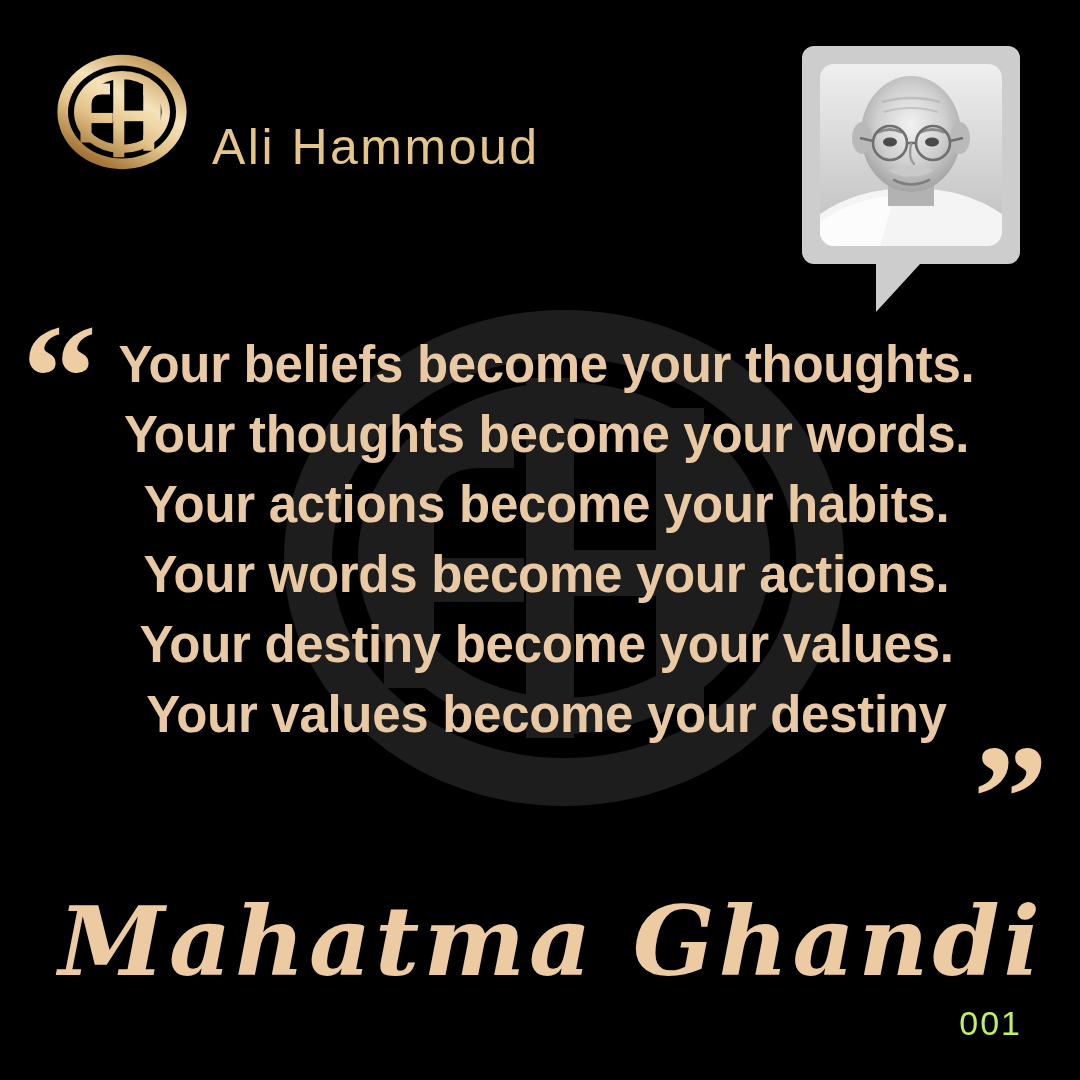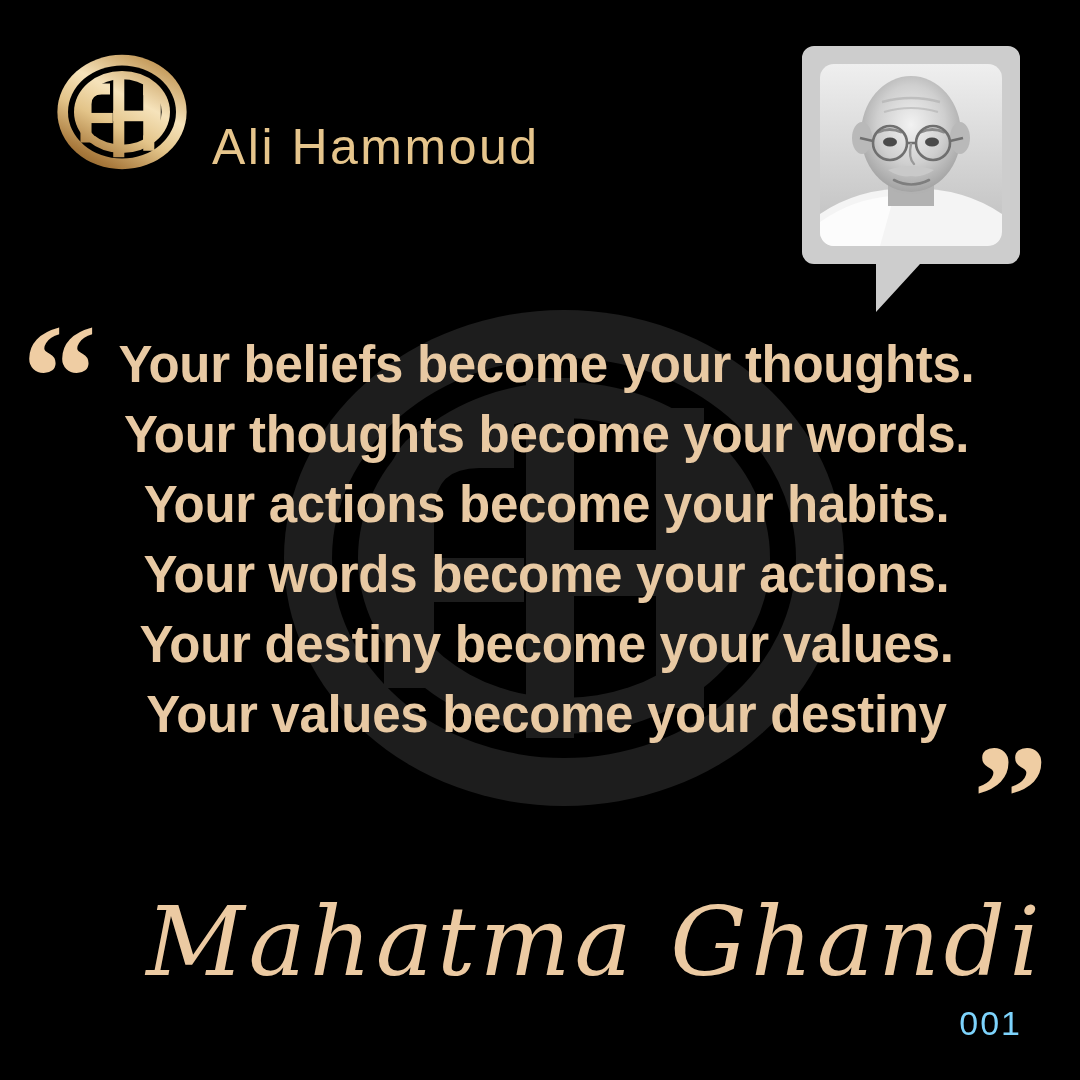--- a/index.html
+++ b/index.html
@@ -92,37 +92,37 @@
   }
 
   
   .signature{
     position:absolute;
     left:0; top:882px;
     width:1044px;
     text-align:right;
     font-family:"DejaVu Serif", serif;
     font-style:italic;
-    font-weight:400;
+    font-weight:700;
     font-size:96px;
     line-height:120px;
     color:#eccaa2;
     letter-spacing:4px;
     white-space:nowrap;
   }
 
   
   .index-number{
     position:absolute;
     right:58px; top:1004px;
     font-family:"Liberation Sans", sans-serif;
     font-weight:300;
     font-size:34px;
     letter-spacing:2px;
-    color:#7dd3fc;
+    color:#bef264;
   }
 </style>
 </head>
 <body>
 
 <div class="canvas">
 
   <div class="watermark">
     <svg viewBox="0 0 600 600" width="600" height="600" aria-hidden="true">
       <defs>

